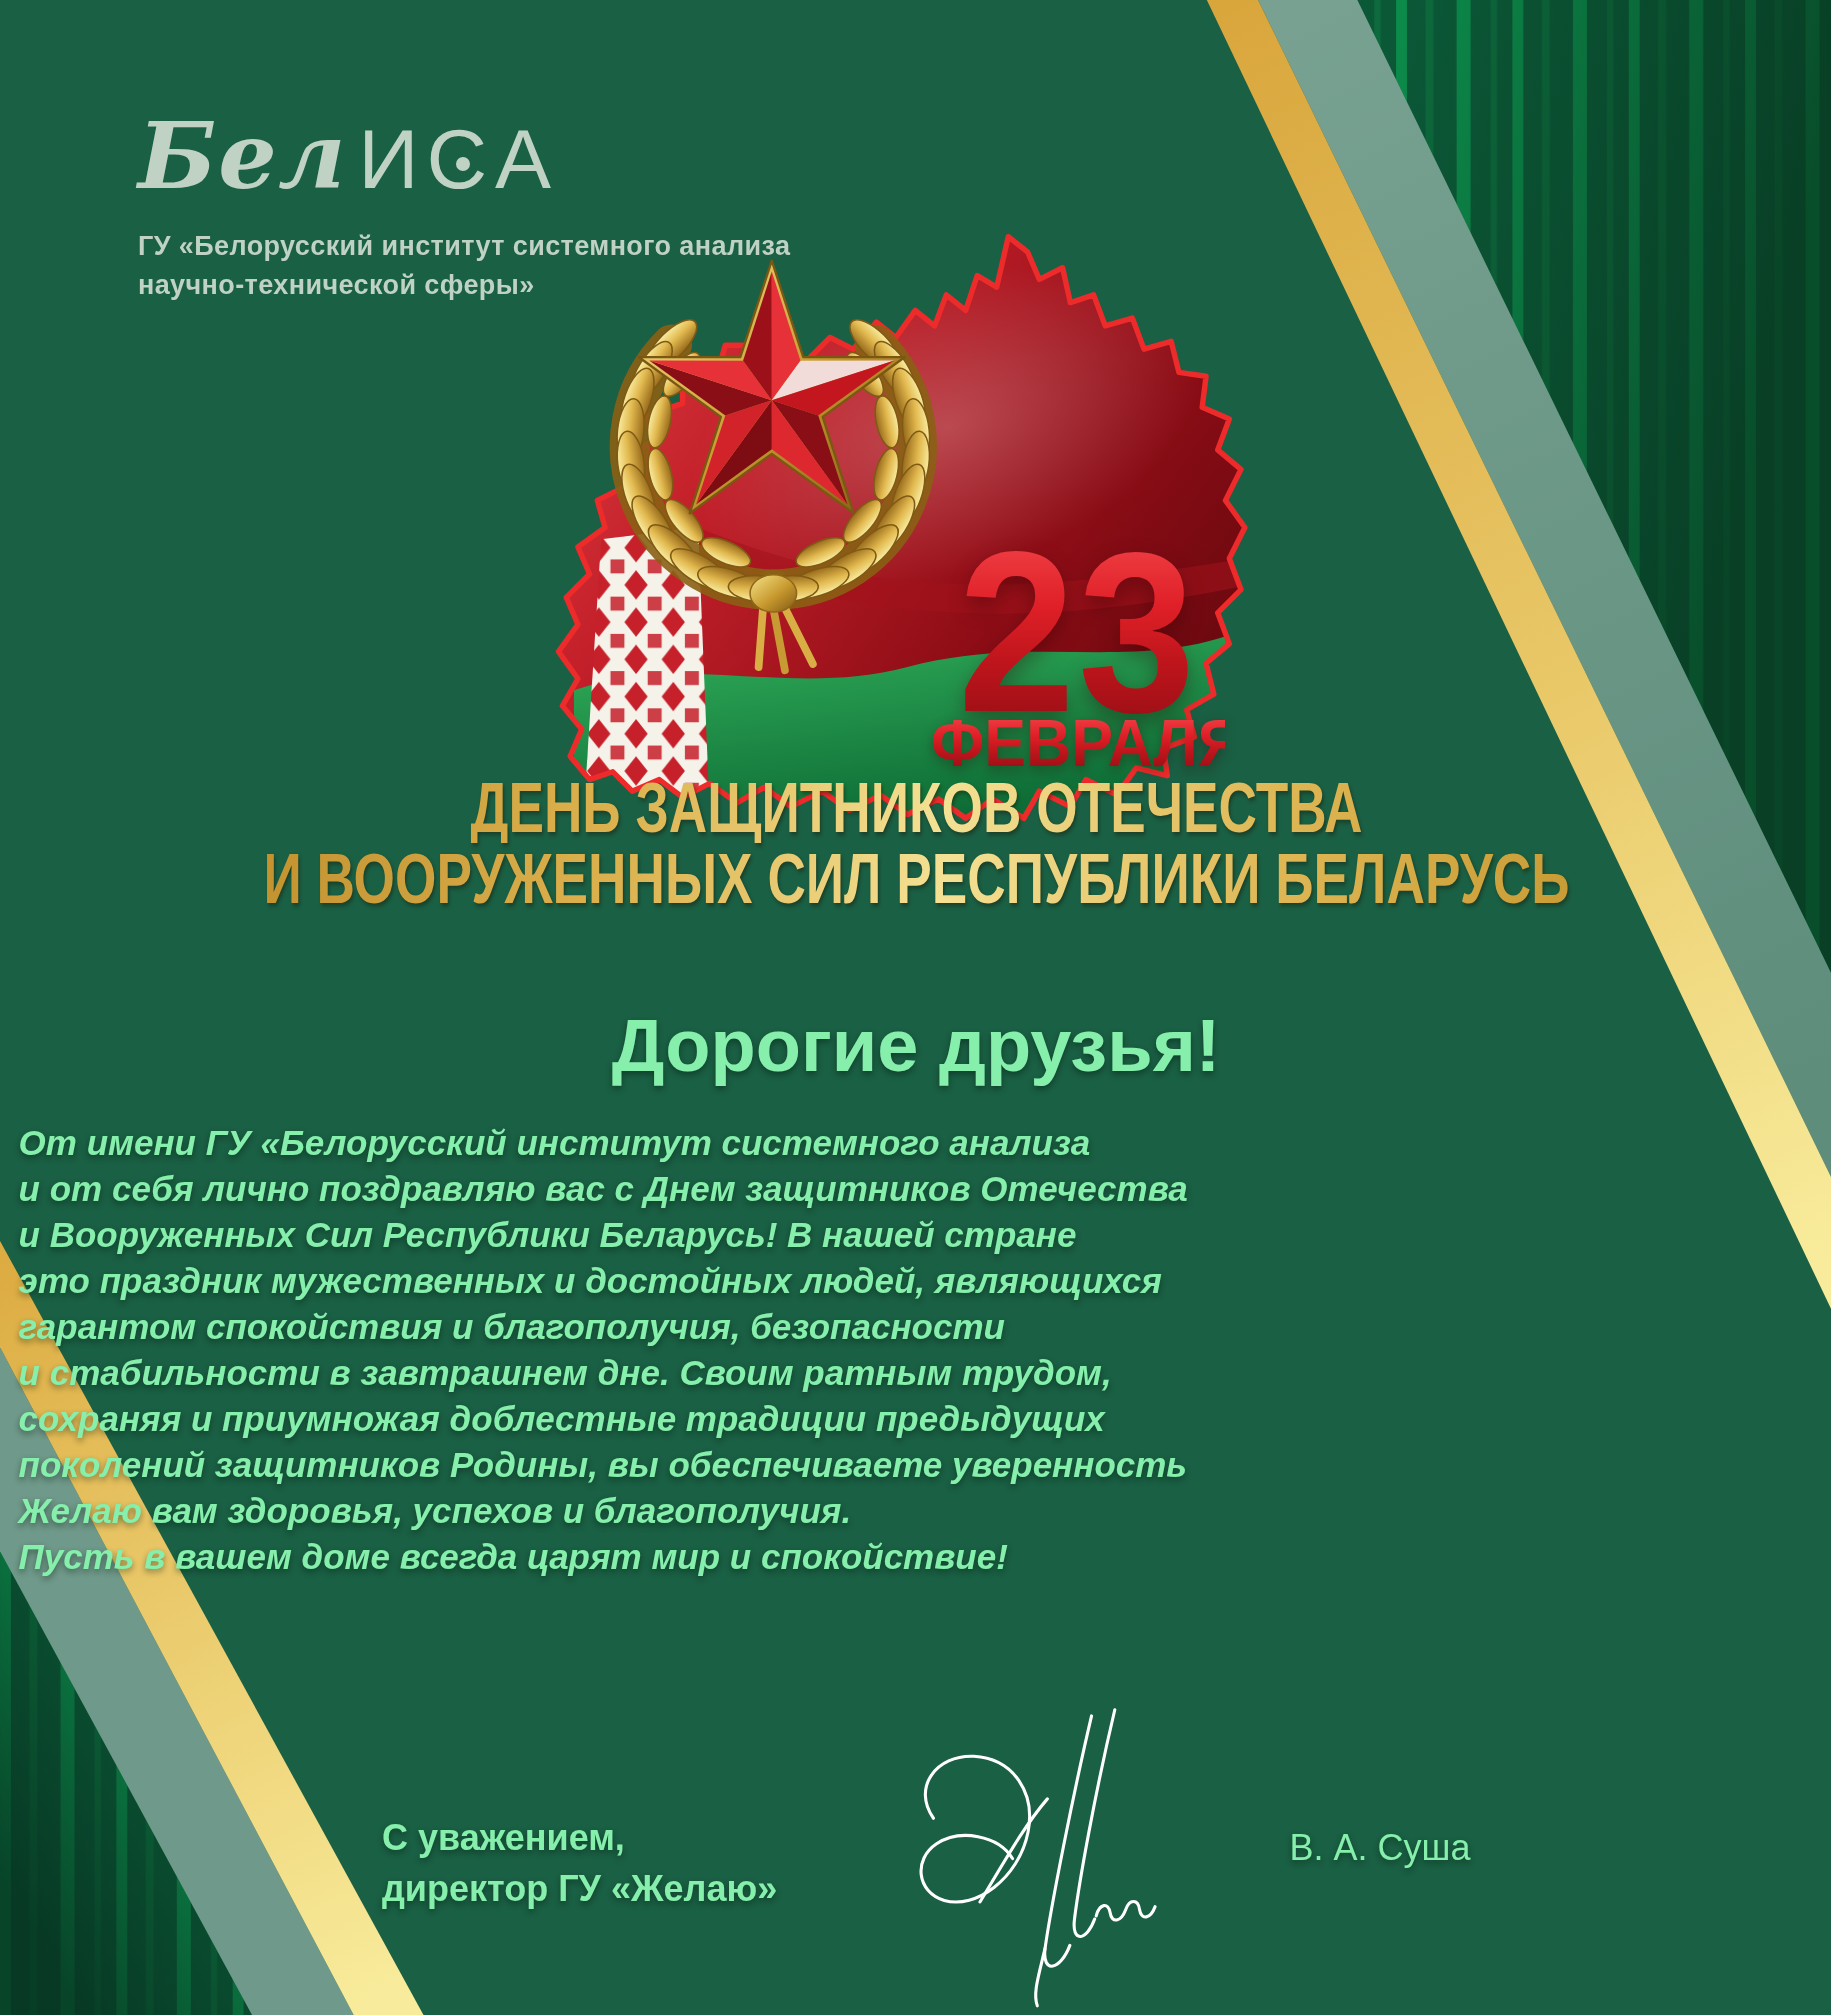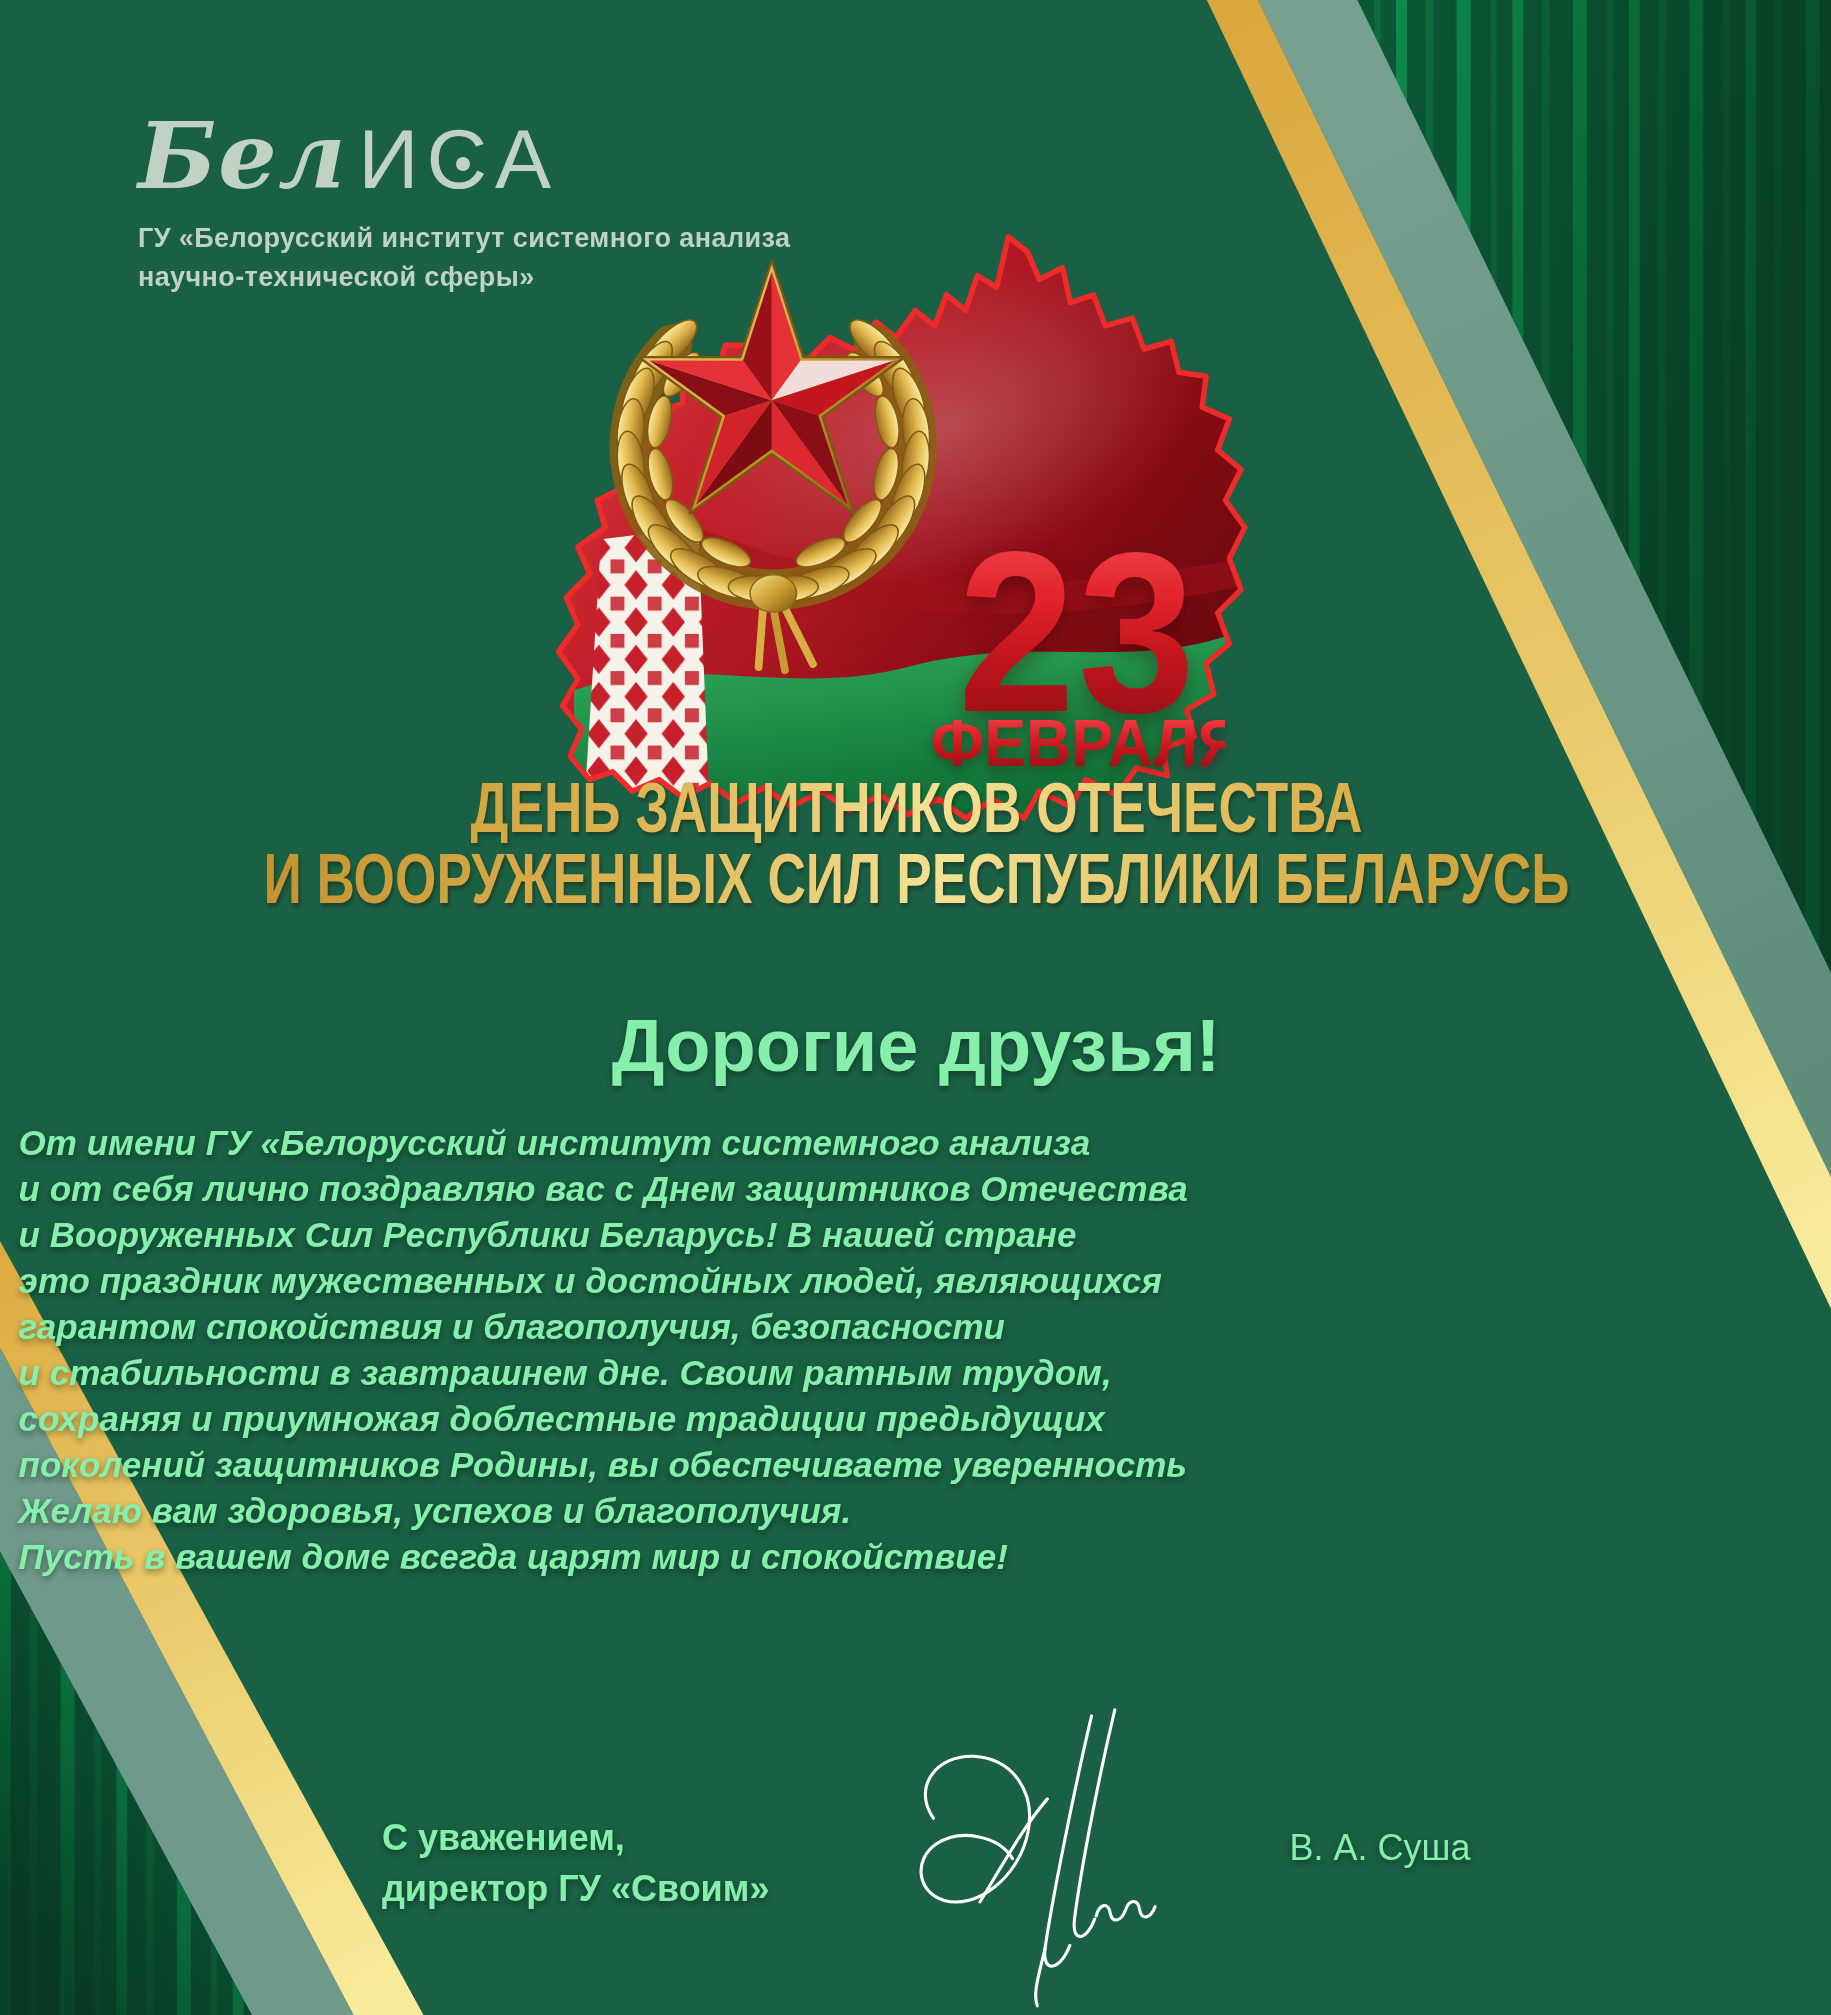--- a/index.html
+++ b/index.html
@@ -17,21 +17,21 @@
   .logo-script{
     font-family:"DejaVu Serif", serif; font-style:italic; font-weight:bold;
     font-size:92px; letter-spacing:1.6px;
   }
   .logo-caps{font-size:84px; font-weight:400; letter-spacing:7.8px; margin-left:11px;}
   .c-wrap{position:relative; display:inline-block;}
   .c-dot{
     position:absolute; left:54%; top:56%; transform:translate(-50%,-50%);
     width:14px; height:14px; border-radius:50%; background:#BFD2C4;
   }
-  .org-lines{margin-top:17px; font-size:27px; line-height:39px; font-weight:700; letter-spacing:0.4px;}
+  .org-lines{margin-top:25px; font-size:27px; line-height:39px; font-weight:700; letter-spacing:0.4px;}
 
   
   .day-number{
     position:absolute; left:923px; top:518px; width:310px; text-align:center;
     font-size:229px; font-weight:700; line-height:1; letter-spacing:3.1px;
     transform:scaleX(.92); transform-origin:center;
     filter:drop-shadow(0 9.3px 11px rgba(40,0,0,.35));
   }
   .month{
     position:absolute; left:923px; top:710px; width:310px; text-align:center;
@@ -278,21 +278,21 @@
     <div>гарантом спокойствия и благополучия, безопасности</div>
     <div>и стабильности в завтрашнем дне.  Своим ратным трудом,</div>
     <div>сохраняя и приумножая доблестные традиции предыдущих</div>
     <div>поколений защитников Родины, вы обеспечиваете уверенность</div>
     <div>Желаю вам здоровья, успехов и благополучия.</div>
     <div>Пусть в вашем доме всегда царят мир и спокойствие!</div>
   </div>
 
   <div class="signoff white-txt">
     <div>С уважением,</div>
-    <div>директор ГУ «Своим»</div>
+    <div>директор ГУ «Желаю»</div>
   </div>
 
   <svg class="signature" width="326" height="310" viewBox="0 0 420 400">
     <g fill="none" stroke="#FFFFFF" stroke-width="4" stroke-linecap="round">
       <path d="M 88 150 C 60 110 92 68 140 70 C 192 73 220 118 210 168 C 198 228 142 268 102 256 C 66 245 62 203 92 183 C 122 163 172 172 190 202"></path>
       <path d="M 148 258 C 180 205 205 160 235 125"></path>
       <path d="M 292 18 C 268 120 240 262 232 318 C 228 352 252 346 264 314"></path>
       <path d="M 322 10 C 296 120 276 232 270 280 C 266 312 286 308 296 280"></path>
       <path d="M 298 276 C 302 260 314 258 316 272 C 318 286 330 284 336 268 C 341 254 352 254 354 268 C 356 282 368 280 374 264"></path>
       <path d="M 232 318 C 224 352 216 376 222 392"></path>

